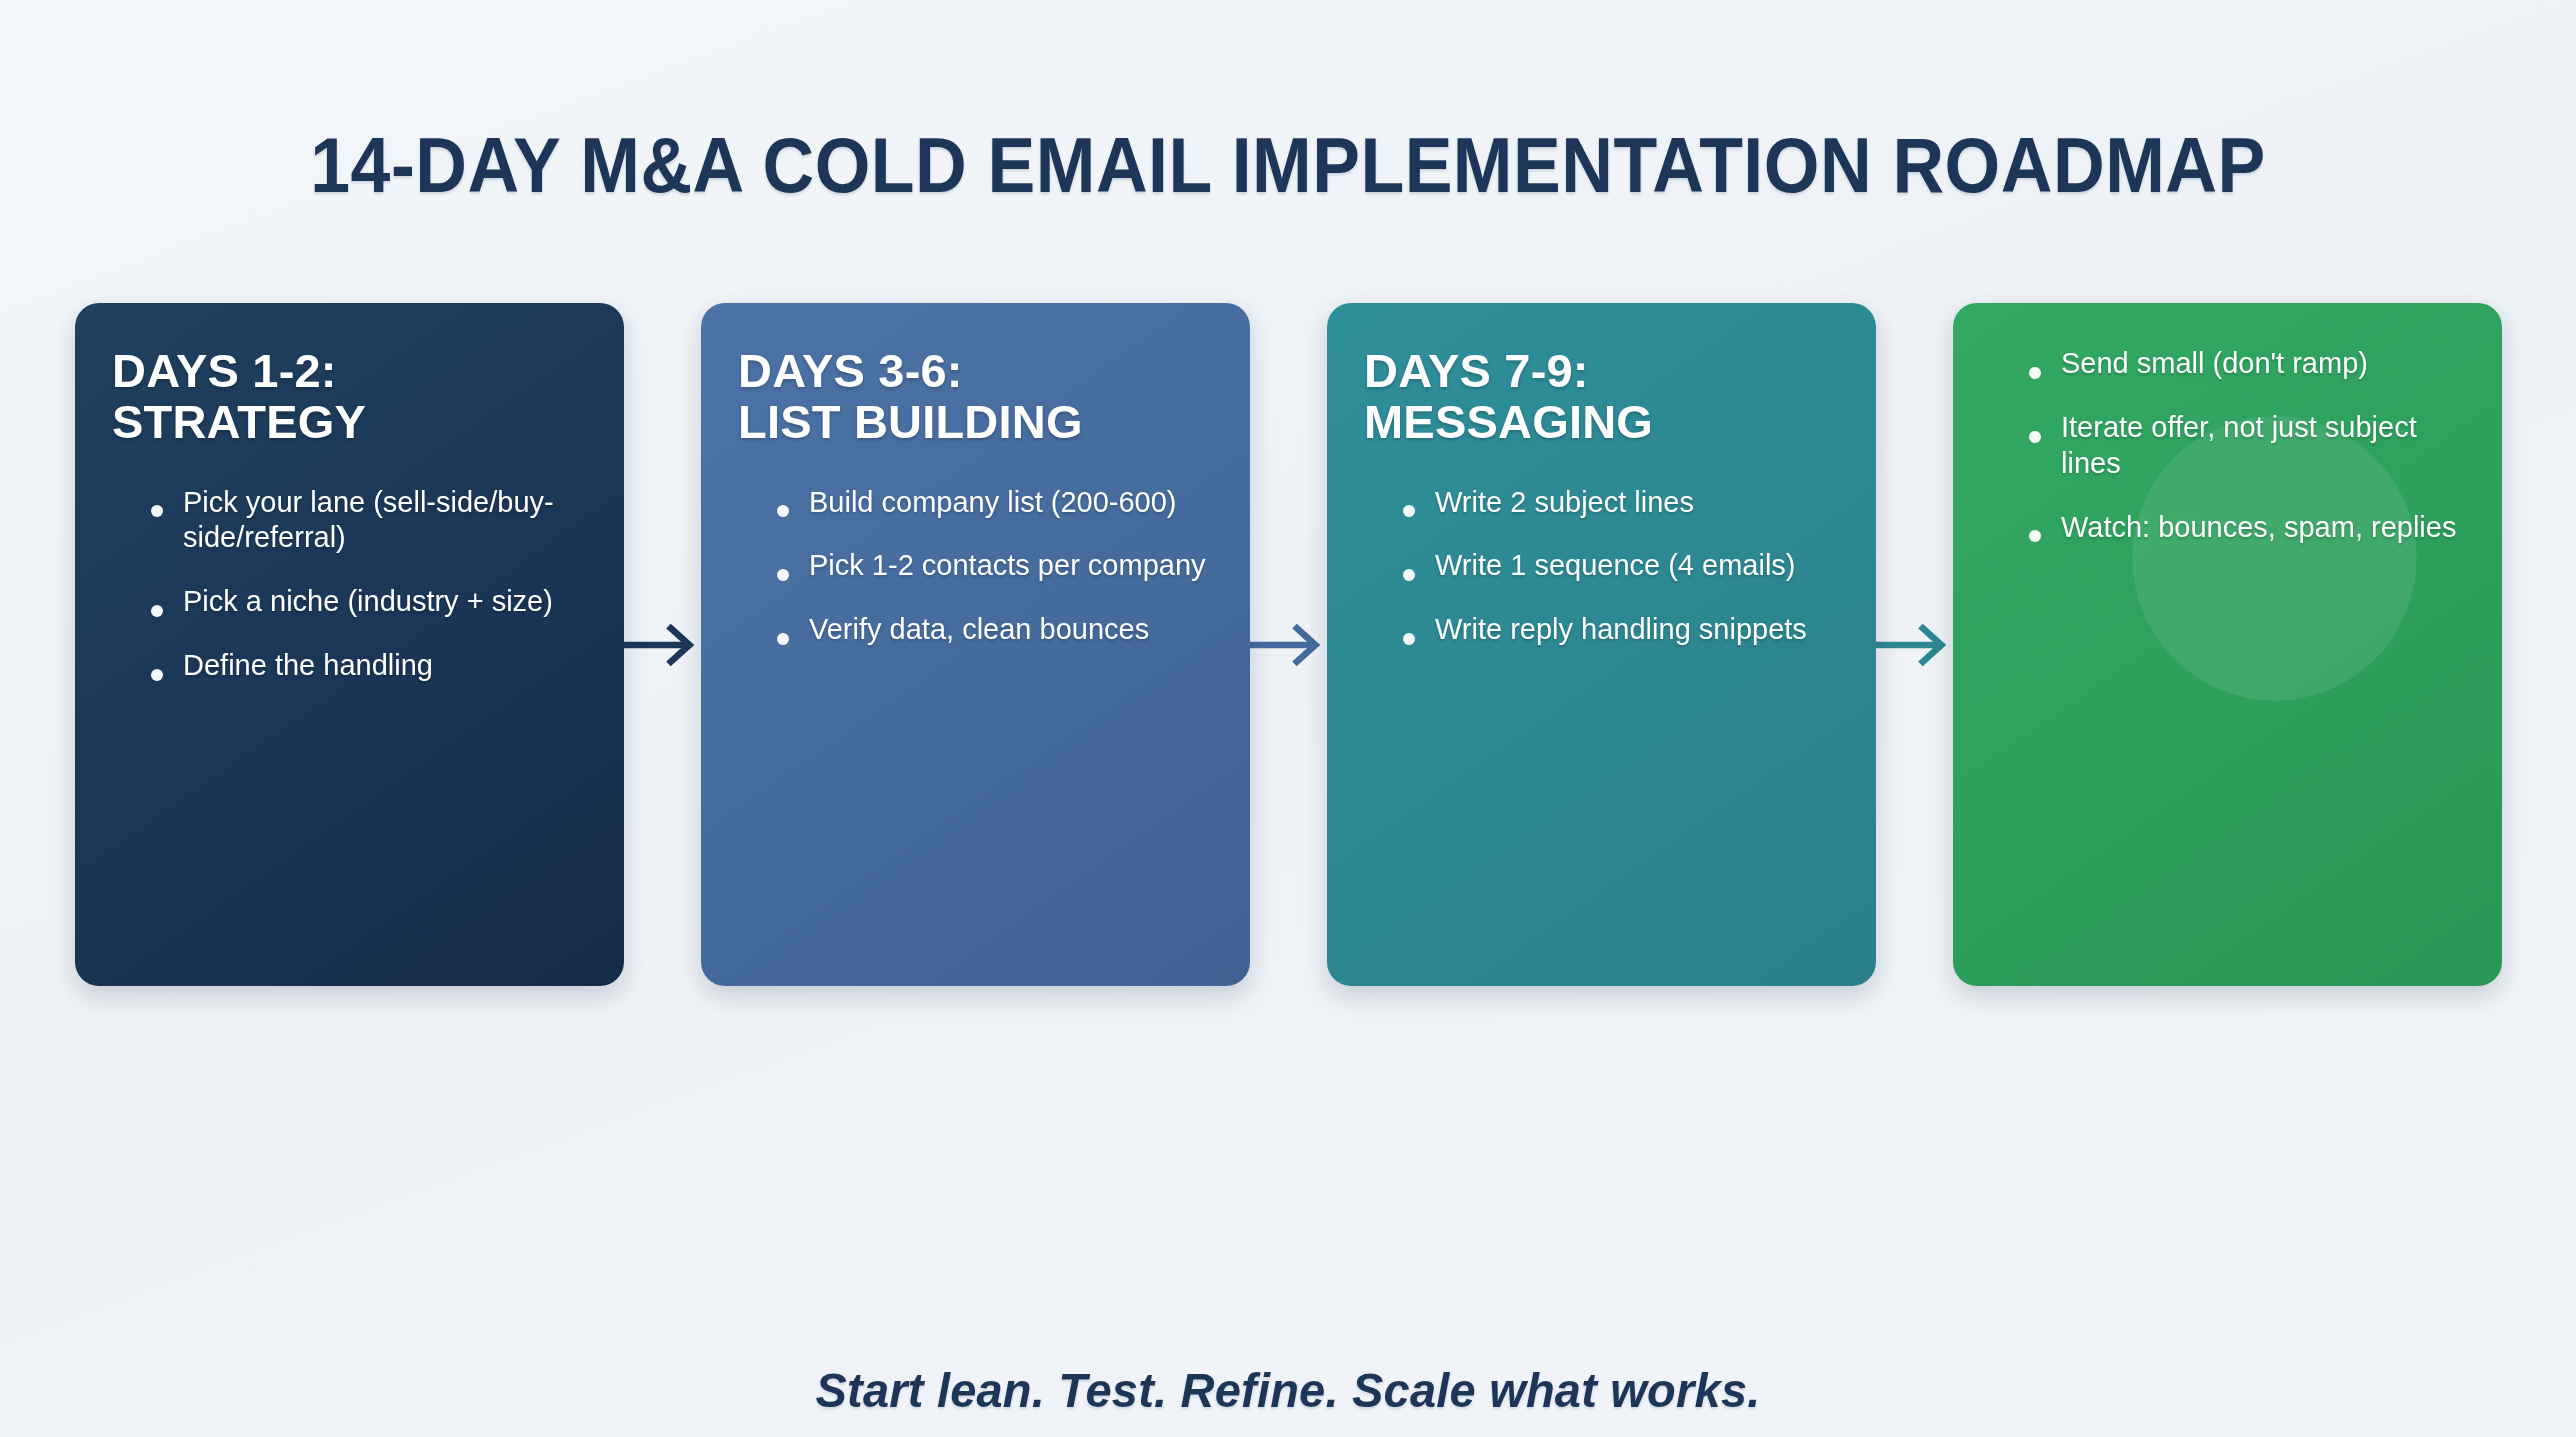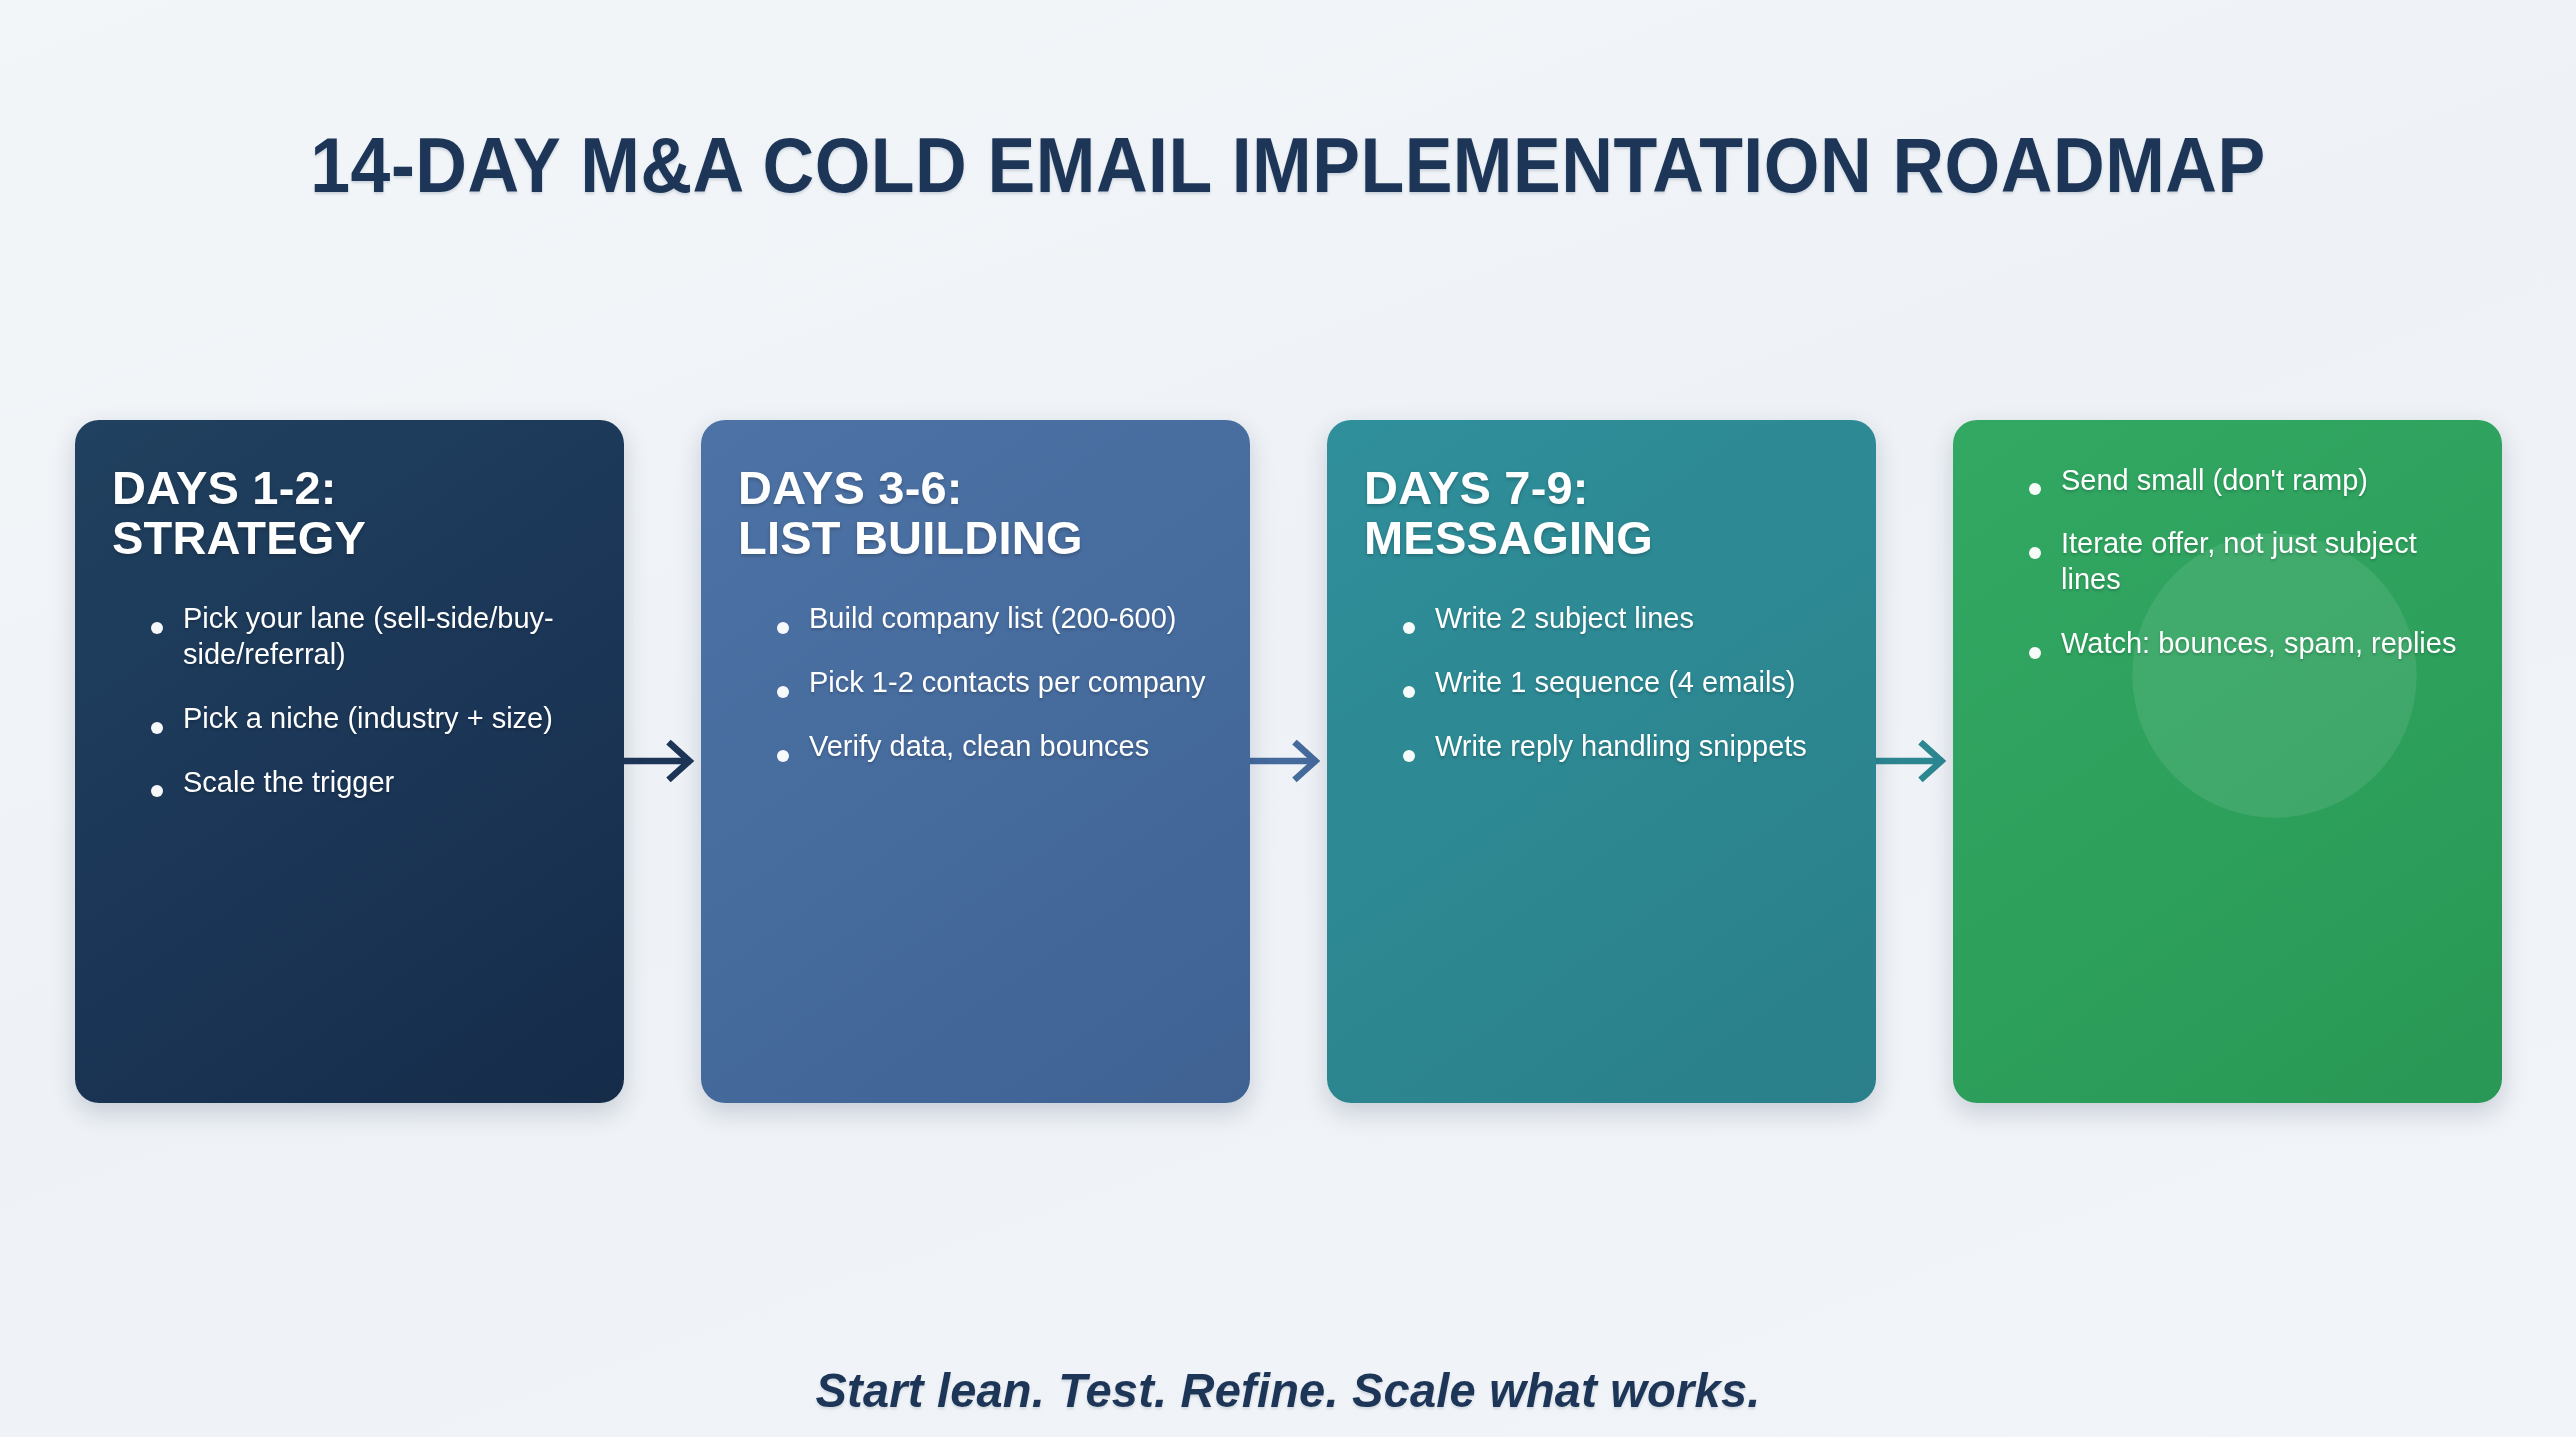--- a/index.html
+++ b/index.html
@@ -37,26 +37,26 @@
     color: #1d3557;
     transform: scaleX(0.93);
     transform-origin: center top;
     white-space: nowrap;
     text-shadow: 0 1.9px 2.8px rgba(29,53,87,0.18);
   }
 
   
   .flow {
     position: absolute;
-    top: 464px;
+    top: 440px;
     left: 75px;
     width: 2426px;
     height: 498px;
     display: flex;
-    align-items: center;
+    align-items: flex-end;
   }
 
   .card {
     position: relative;
     width: 549px;
     min-height: 683px;
     border-radius: 24px;
     box-sizing: border-box;
     padding: 43px 37px 37px 37px;
     color: #ffffff;
@@ -158,21 +158,21 @@
   <div class="title">14-DAY M&amp;A COLD EMAIL IMPLEMENTATION ROADMAP</div>
 
   <div class="flow">
 
     <div class="card c1">
       <div class="card-heading">DAYS 1-2:
 STRATEGY</div>
       <ul class="bullets">
         <li>Pick your lane (sell-side/buy-side/referral)</li>
         <li>Pick a niche (industry + size)</li>
-        <li>Scale the trigger</li>
+        <li>Define the handling</li>
       </ul>
     </div>
 
     <div class="arrow">
       <svg width="77" height="52" viewBox="0 0 82 56" aria-hidden="true">
         <g fill="none" stroke="#1d3557" stroke-width="7" stroke-linecap="square" stroke-linejoin="miter">
           <line x1="0" y1="28" x2="68" y2="28"></line>
           <polyline points="50,10 70,28 50,46"></polyline>
         </g>
       </svg>

